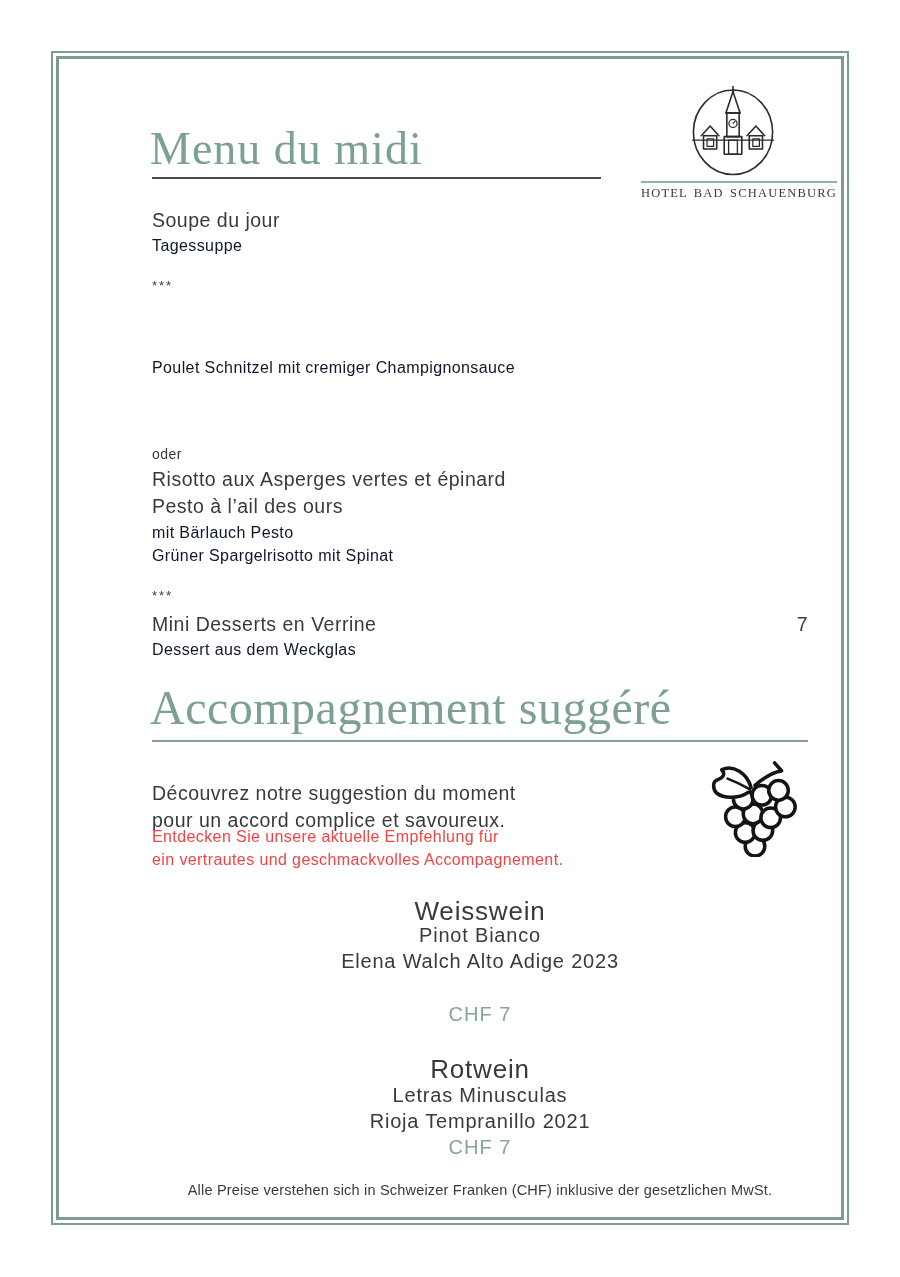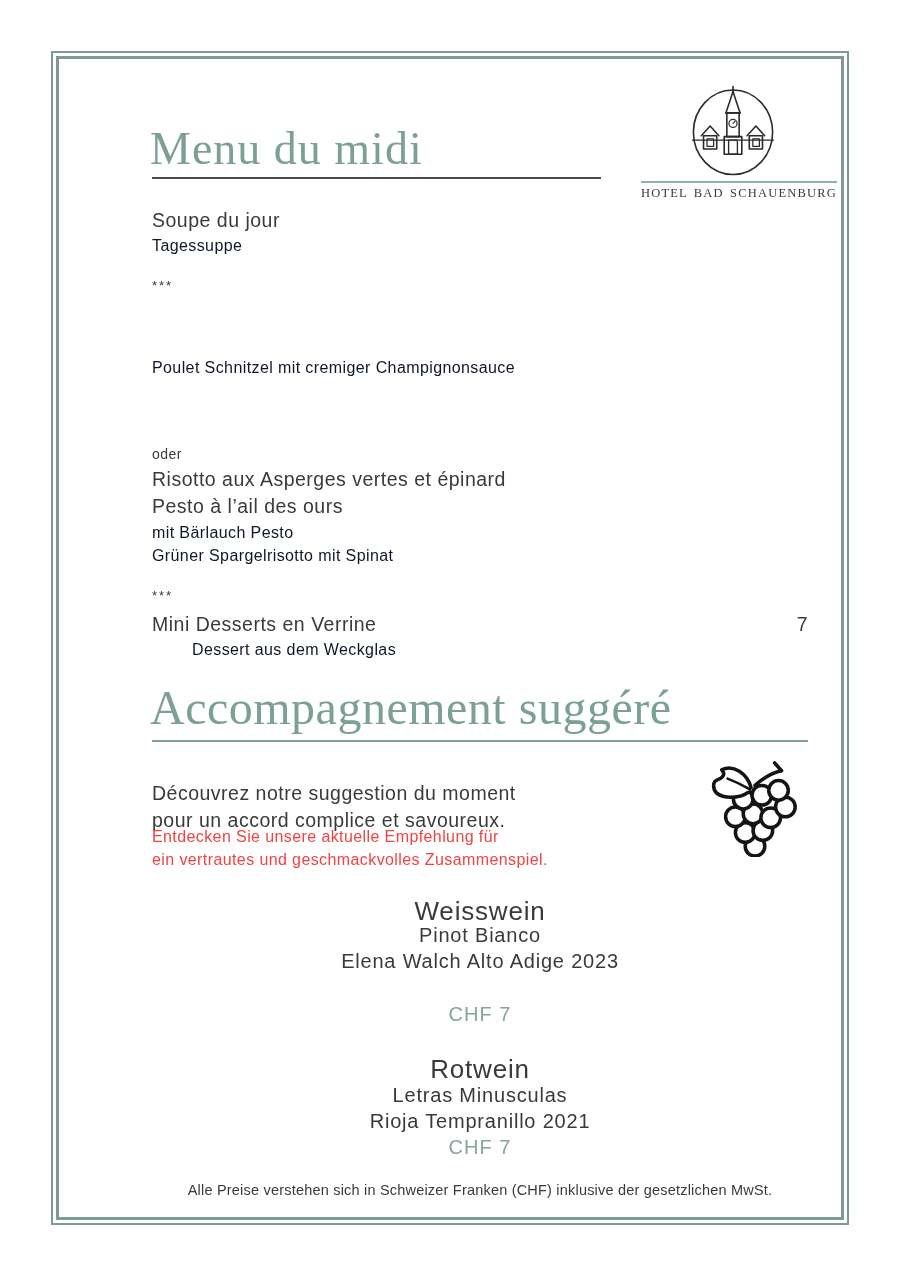--- a/index.html
+++ b/index.html
@@ -124,32 +124,32 @@
     <div>mit Bärlauch Pesto</div>
     <div>Grüner Spargelrisotto mit Spinat</div>
   </div>
 
   <div class="abs sep" style="top:588px;">***</div>
 
   <div class="abs dish price-row" style="top:610px;">
     <span>Mini Desserts en Verrine</span>
     <span class="price">7</span>
   </div>
-  <div class="abs sub" style="top:639px;margin-left:40px;">Dessert aus dem Weckglas</div>
+  <div class="abs sub" style="top:639px;">Dessert aus dem Weckglas</div>
 
   <div class="abs section-title">Accompagnement suggéré</div>
   <div class="abs section-rule"></div>
 
   <div class="abs intro-fr" style="top:772px;">
     <div>Découvrez notre suggestion du moment</div>
     <div>pour un accord complice et savoureux.</div>
   </div>
   <div class="abs intro-de" style="top:825px;">
     <div>Entdecken Sie unsere aktuelle Empfehlung für</div>
-    <div>ein vertrautes und geschmackvolles Zusammenspiel.</div>
+    <div>ein vertrautes und geschmackvolles Accompagnement.</div>
   </div>
 
   <svg class="abs grapes" viewBox="0 0 100 100" fill="none" stroke="#141414" stroke-width="3.6" stroke-linecap="round" stroke-linejoin="round">
 
     <path d="M50 28 C58 21 67 15 77 13"></path>
     <path d="M70 5 L77 13"></path>
 
     <circle cx="50" cy="90" r="10" fill="#ffffff"></circle>
     <circle cx="40" cy="76" r="10" fill="#ffffff"></circle>
     <circle cx="58" cy="74" r="10" fill="#ffffff"></circle>

